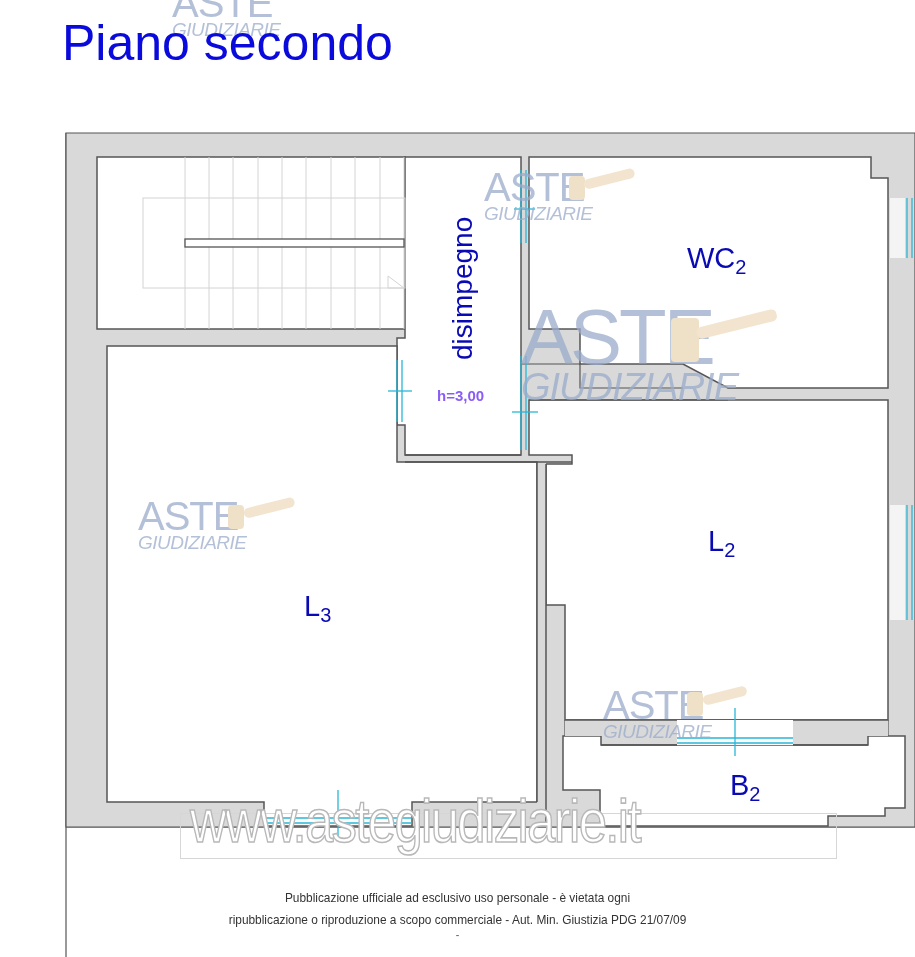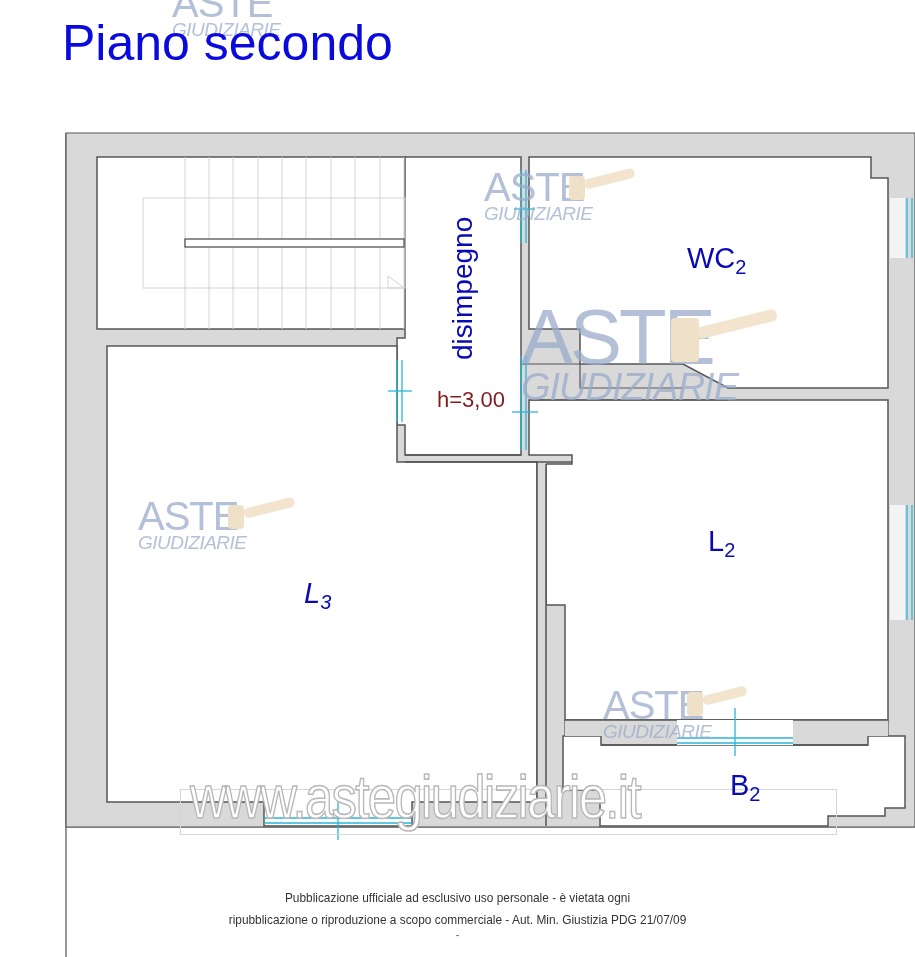--- a/index.html
+++ b/index.html
@@ -2,29 +2,29 @@
 <html><head>
 <meta charset="utf-8">
 <style>
   html, body { margin: 0; padding: 0; background: #ffffff; }
   body { width: 915px; height: 957px; position: relative; overflow: hidden; font-family: "Liberation Sans", sans-serif; }
   .page-title { position: absolute; left: 62px; top: 18px; font-size: 50px; color: #0a0adc; line-height: 1; letter-spacing: 0px; z-index: 3; }
   .plan { position: absolute; left: 0; top: 0; width: 915px; height: 957px; z-index: 1; }
   .room-label { position: absolute; color: #0a0ab4; font-size: 29px; line-height: 1; z-index: 4; }
   .room-label sub { font-size: 20px; vertical-align: -6px; }
   .disimpegno { position: absolute; left: 447px; top: 360px; transform-origin: left top; transform: rotate(-90deg); font-size: 28px; color: #0a0ab4; z-index: 4; white-space: nowrap; }
-  .height-label { position: absolute; left: 437px; top: 387px; font-size: 22px; color: #7f1d1d; z-index: 4; }
+  .height-label { position: absolute; left: 437px; top: 387px; font-size: 15px; color: #8b5cf6; z-index: 4; font-weight: bold; }
   .wm { position: absolute; z-index: 2; color: #9aaccb; opacity: 0.75; pointer-events: none; }
   .wm .aste { font-size: 40px; line-height: 0.85; letter-spacing: -1px; }
   .wm .giud { font-size: 19px; line-height: 1; letter-spacing: -0.5px; font-style: italic; }
   .wm .gavel { position: absolute; top: 4px; height: 10px; border-radius: 5px; background: #eedcc0; transform: rotate(-14deg); transform-origin: left center; }
   .wm .gavel-head { position: absolute; width: 16px; height: 24px; border-radius: 4px; background: #ead6b6; }
   .wm-big .aste { font-size: 78px; letter-spacing: -3px; line-height: 0.8; }
   .wm-big .giud { font-size: 38px; letter-spacing: -1px; }
-  .url-wm { position: absolute; left: 180px; top: 767px; width: 655px; height: 70px; z-index: 2; pointer-events: none; }
+  .url-wm { position: absolute; left: 180px; top: 791px; width: 655px; height: 70px; z-index: 2; pointer-events: none; }
   .url-wm .frame { position: absolute; left: 0; top: 22px; width: 655px; height: 44px; border: 1px solid #d6d6d6; }
   .url-wm .text { position: absolute; left: 10px; top: -6px; font-size: 62px; letter-spacing: -2px; color: #ffffff; -webkit-text-stroke: 1.6px #b8b8b8; transform: scaleX(0.82); transform-origin: left top; white-space: nowrap; font-family: "Liberation Sans Narrow", "Liberation Sans", sans-serif; }
   .disclaimer { position: absolute; left: 150px; width: 615px; text-align: center; font-size: 13.5px; color: #333333; z-index: 4; transform: scaleX(0.88); transform-origin: center top; white-space: nowrap; }
   .l1 { top: 890px; }
   .l2 { top: 912px; }
   .l3 { top: 928px; font-size: 12px; color: #666; }
 </style>
 </head>
 <body>
 
@@ -148,21 +148,21 @@
   <div class="frame"></div>
   <div class="text">www.astegiudiziarie.it</div>
 </div>
 
 <div class="room-label" style="left:687px; top:244px;">
   <span>WC</span><sub>2</sub>
 </div>
 <div class="room-label" style="left:708px; top:527px;">
   <span>L</span><sub>2</sub>
 </div>
-<div class="room-label" style="left:304px; top:579px;font-style:italic;">
+<div class="room-label" style="left:304px; top:592px;">
   <span>L</span><sub>3</sub>
 </div>
 <div class="room-label" style="left:693px; top:771px;margin-left:37px;">
   <span>B</span><sub>2</sub>
 </div>
 <div class="disimpegno">disimpegno</div>
 <div class="height-label">h=3,00</div>
 
 <div class="disclaimer l1">Pubblicazione ufficiale ad esclusivo uso personale - è vietata ogni</div>
 <div class="disclaimer l2">ripubblicazione o riproduzione a scopo commerciale - Aut. Min. Giustizia PDG 21/07/09</div>

